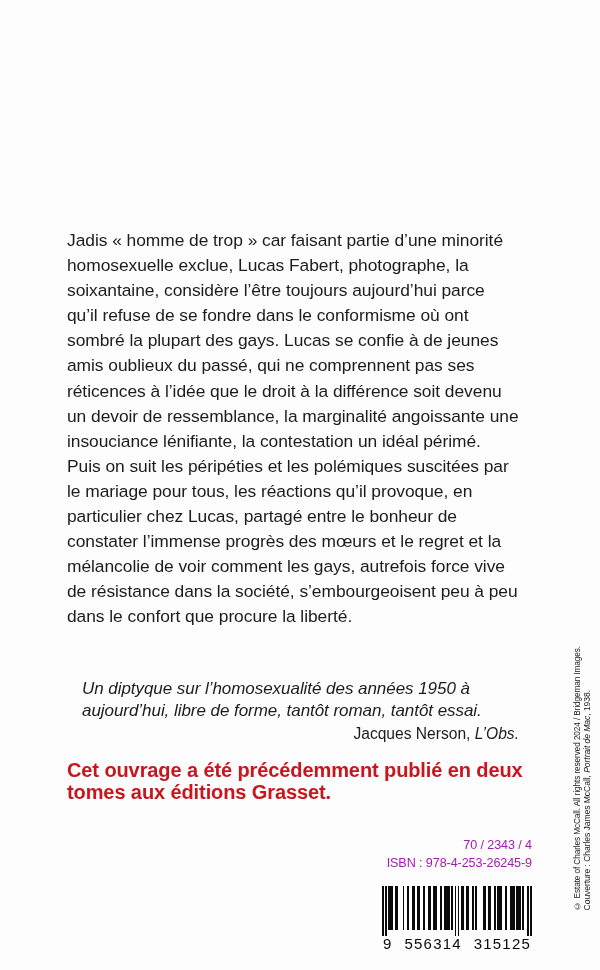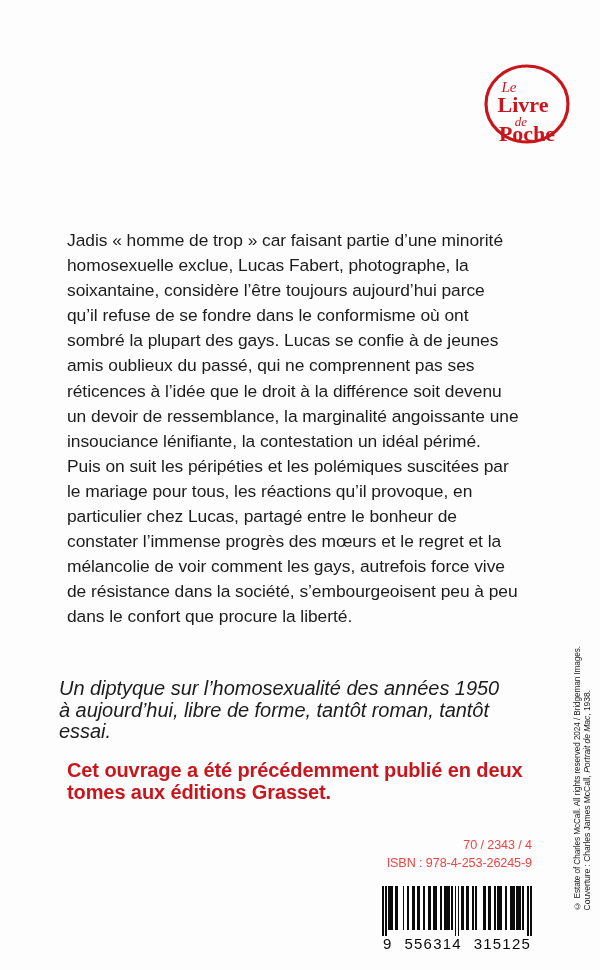--- a/index.html
+++ b/index.html
@@ -77,24 +77,24 @@
     color: #1c1c1c;
     letter-spacing: -0.05px;
   }
   .blurb p {
     margin: 0;
   }
 
   
   .quote {
     position: absolute;
-    left: 59px;
+    left: 82px;
     top: 678px;
     width: 452px;
-    font-size: 20px;
+    font-size: 17px;
     line-height: 21.5px;
     font-style: italic;
     color: #1c1c1c;
     letter-spacing: -0.05px;
   }
   .quote-attrib {
     position: absolute;
     left: 67px;
     top: 723px;
     width: 452px;
@@ -143,21 +143,21 @@
 
   
   .isbn-block {
     position: absolute;
     left: 300px;
     top: 836px;
     width: 232px;
     text-align: right;
     font-size: 12.6px;
     line-height: 18px;
-    color: #ef4444;
+    color: #a21caf;
     letter-spacing: -0.1px;
   }
 
   
   .barcode {
     position: absolute;
     left: 382px;
     top: 886px;
     width: 150px;
   }
@@ -181,36 +181,30 @@
     margin-top: -1px;
     padding: 0 1px;
   }
 </style>
 </head>
 <body>
 
 <div class="page">
 
 
-  <div class="logo">
-    <svg viewBox="0 0 96 80" width="96" height="80" aria-hidden="true">
-      <ellipse cx="50" cy="40" rx="41" ry="38" fill="none" stroke="#c9161c" stroke-width="3.2"></ellipse>
-      <text x="32" y="28" font-family="Liberation Serif, serif" font-size="15" font-style="italic" fill="#c9161c" text-anchor="middle">Le</text>
-      <text x="46" y="48" font-family="Liberation Serif, serif" font-size="22" font-weight="bold" fill="#c9161c" text-anchor="middle">Livre</text>
-      <text x="44" y="62" font-family="Liberation Serif, serif" font-size="13" font-style="italic" fill="#c9161c" text-anchor="middle">de</text>
-      <text x="50" y="77" font-family="Liberation Serif, serif" font-size="22" font-weight="bold" fill="#c9161c" text-anchor="middle">Poche</text>
-    </svg>
-  </div>
 
   <div class="blurb">
     <p>Jadis « homme de trop » car faisant partie d’une minorité homosexuelle exclue, Lucas Fabert, photographe, la soixantaine, considère l’être toujours aujourd’hui parce qu’il refuse de se fondre dans le conformisme où ont sombré la plupart des gays. Lucas se confie à de jeunes amis oublieux du passé, qui ne comprennent pas ses réticences à l’idée que le droit à la différence soit devenu un devoir de ressemblance, la marginalité angoissante une insouciance lénifiante, la contestation un idéal périmé.</p>
     <p>Puis on suit les péripéties et les polémiques suscitées par le mariage pour tous, les réactions qu’il provoque, en particulier chez Lucas, partagé entre le bonheur de constater l’immense progrès des mœurs et le regret et la mélancolie de voir comment les gays, autrefois force vive de résistance dans la société, s’embourgeoisent peu à peu dans le confort que procure la liberté.</p>
   </div>
 
   <div class="quote">Un diptyque sur l’homosexualité des années 1950 à aujourd’hui, libre de forme, tantôt roman, tantôt essai.</div>
+  <div class="quote-attrib">
+    <span>Jacques Nerson, </span><span class="src">L’Obs.</span>
+  </div>
 
   <div class="notice">Cet ouvrage a été précédemment publié en deux tomes aux éditions Grasset.</div>
 
   <div class="credits">
     <div class="credit-line second">© Estate of Charles McCall. All rights reserved 2024 / Bridgeman Images.</div>
     <div class="credit-line"><span>Couverture : Charles James McCall, </span><span class="it">Portrait de Mac</span><span>, 1938.</span></div>
   </div>
 
   <div class="isbn-block">
     <div>70 / 2343 / 4</div>

